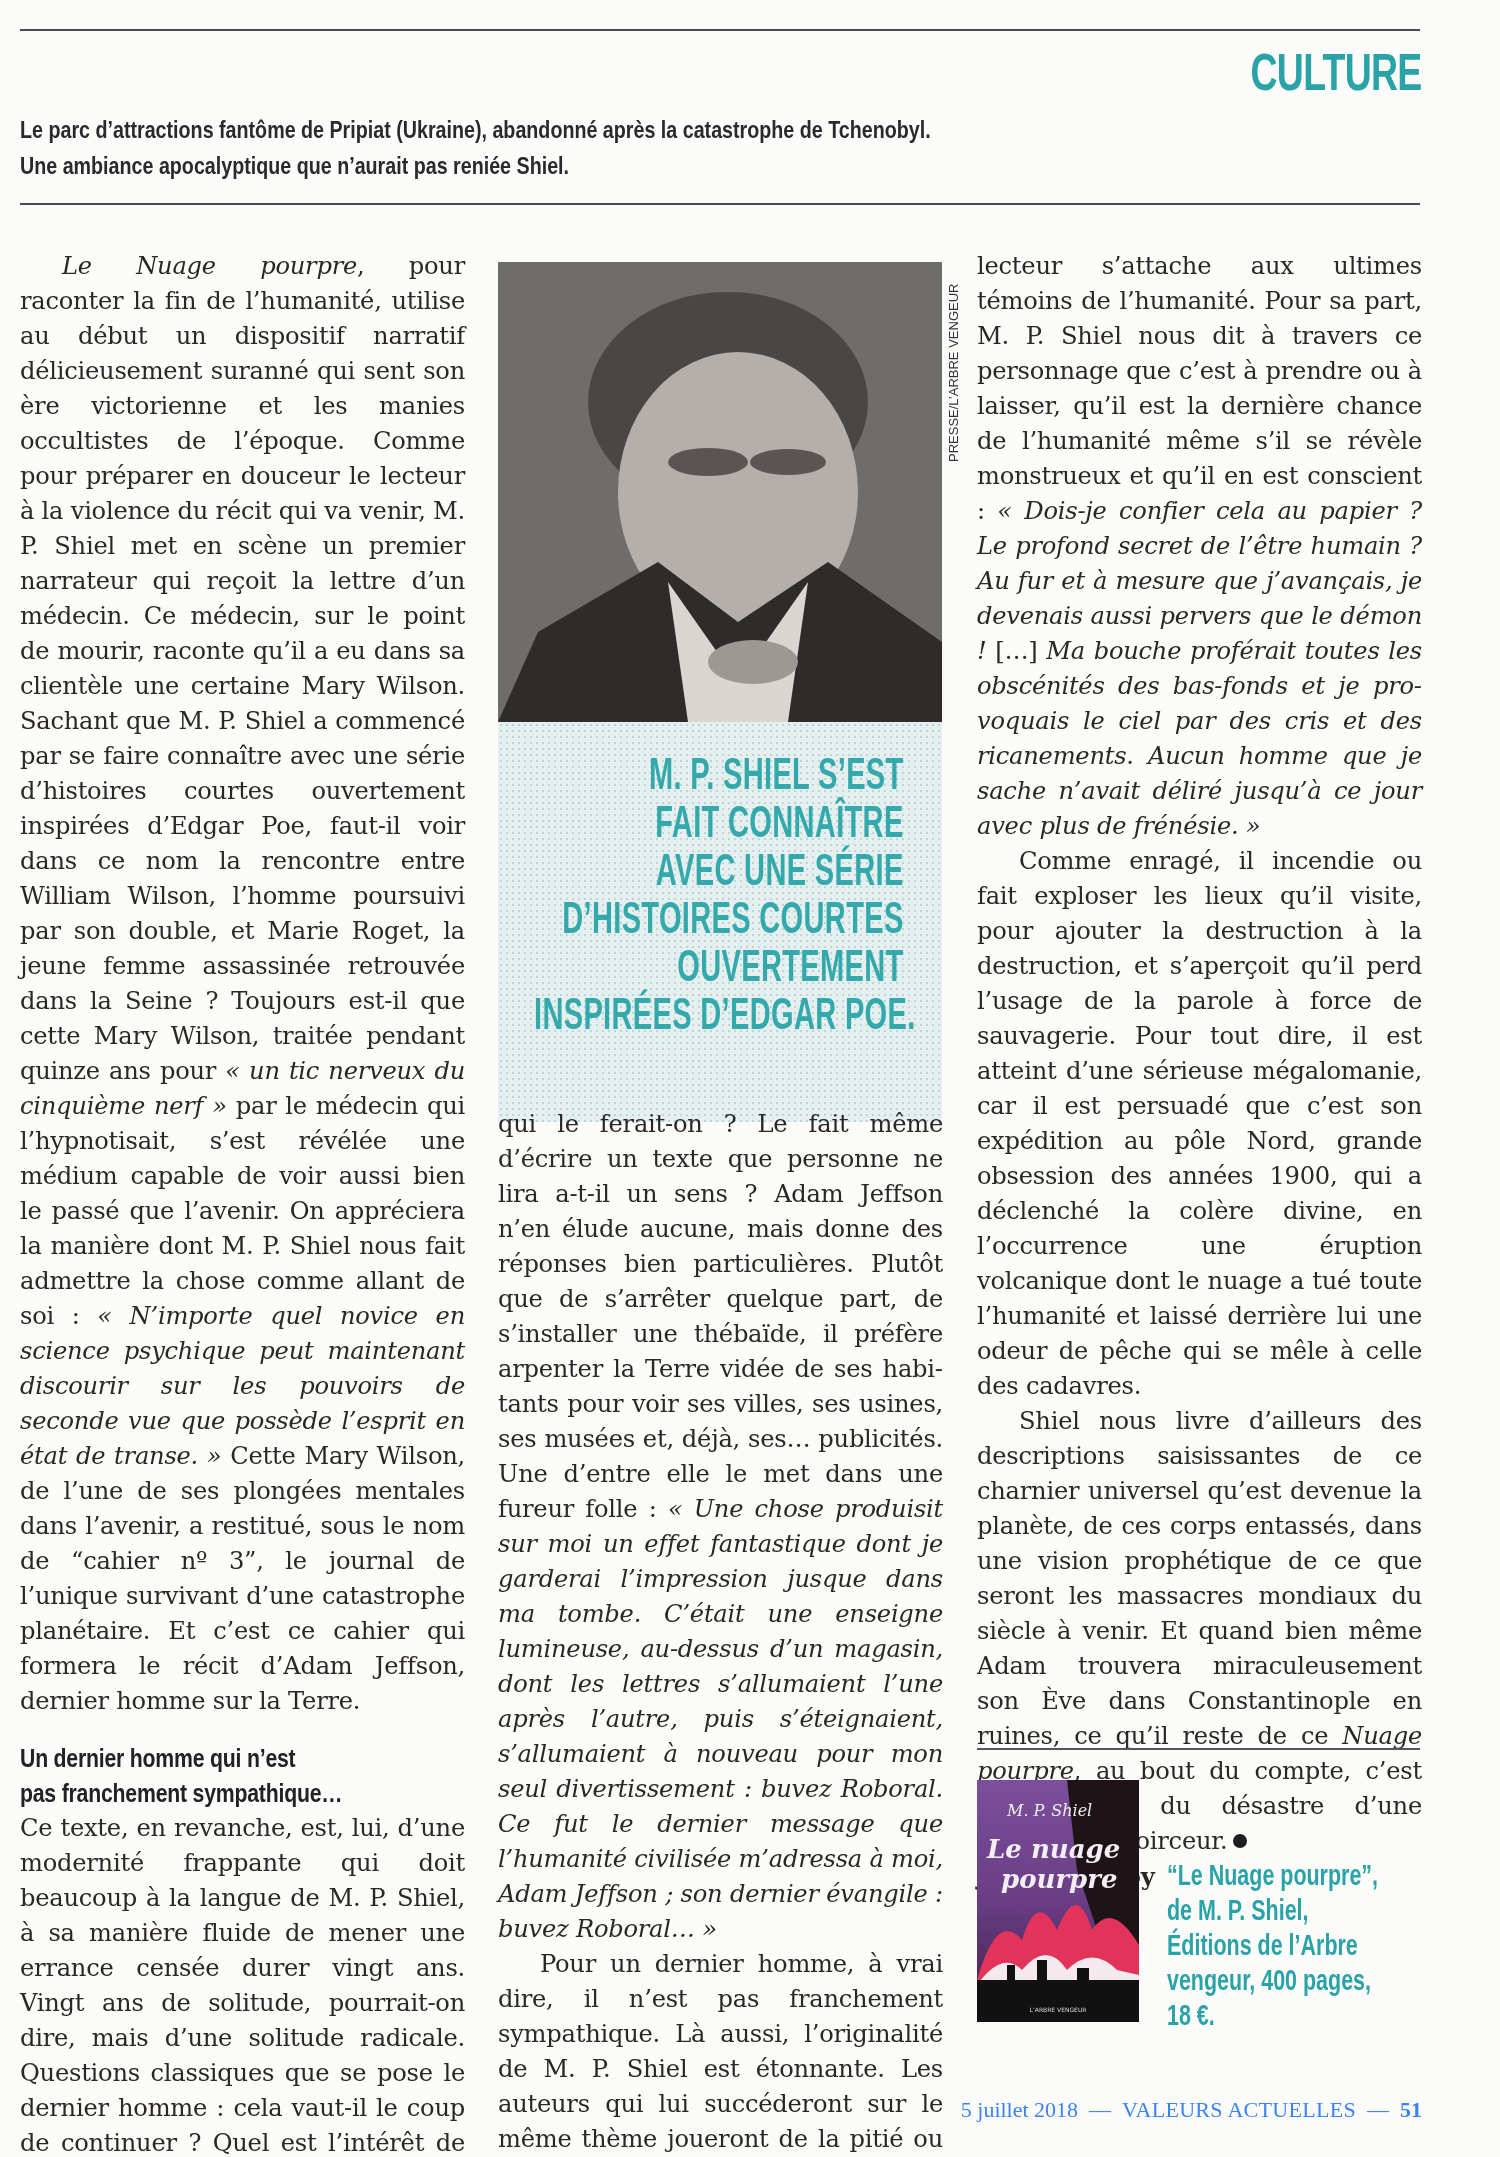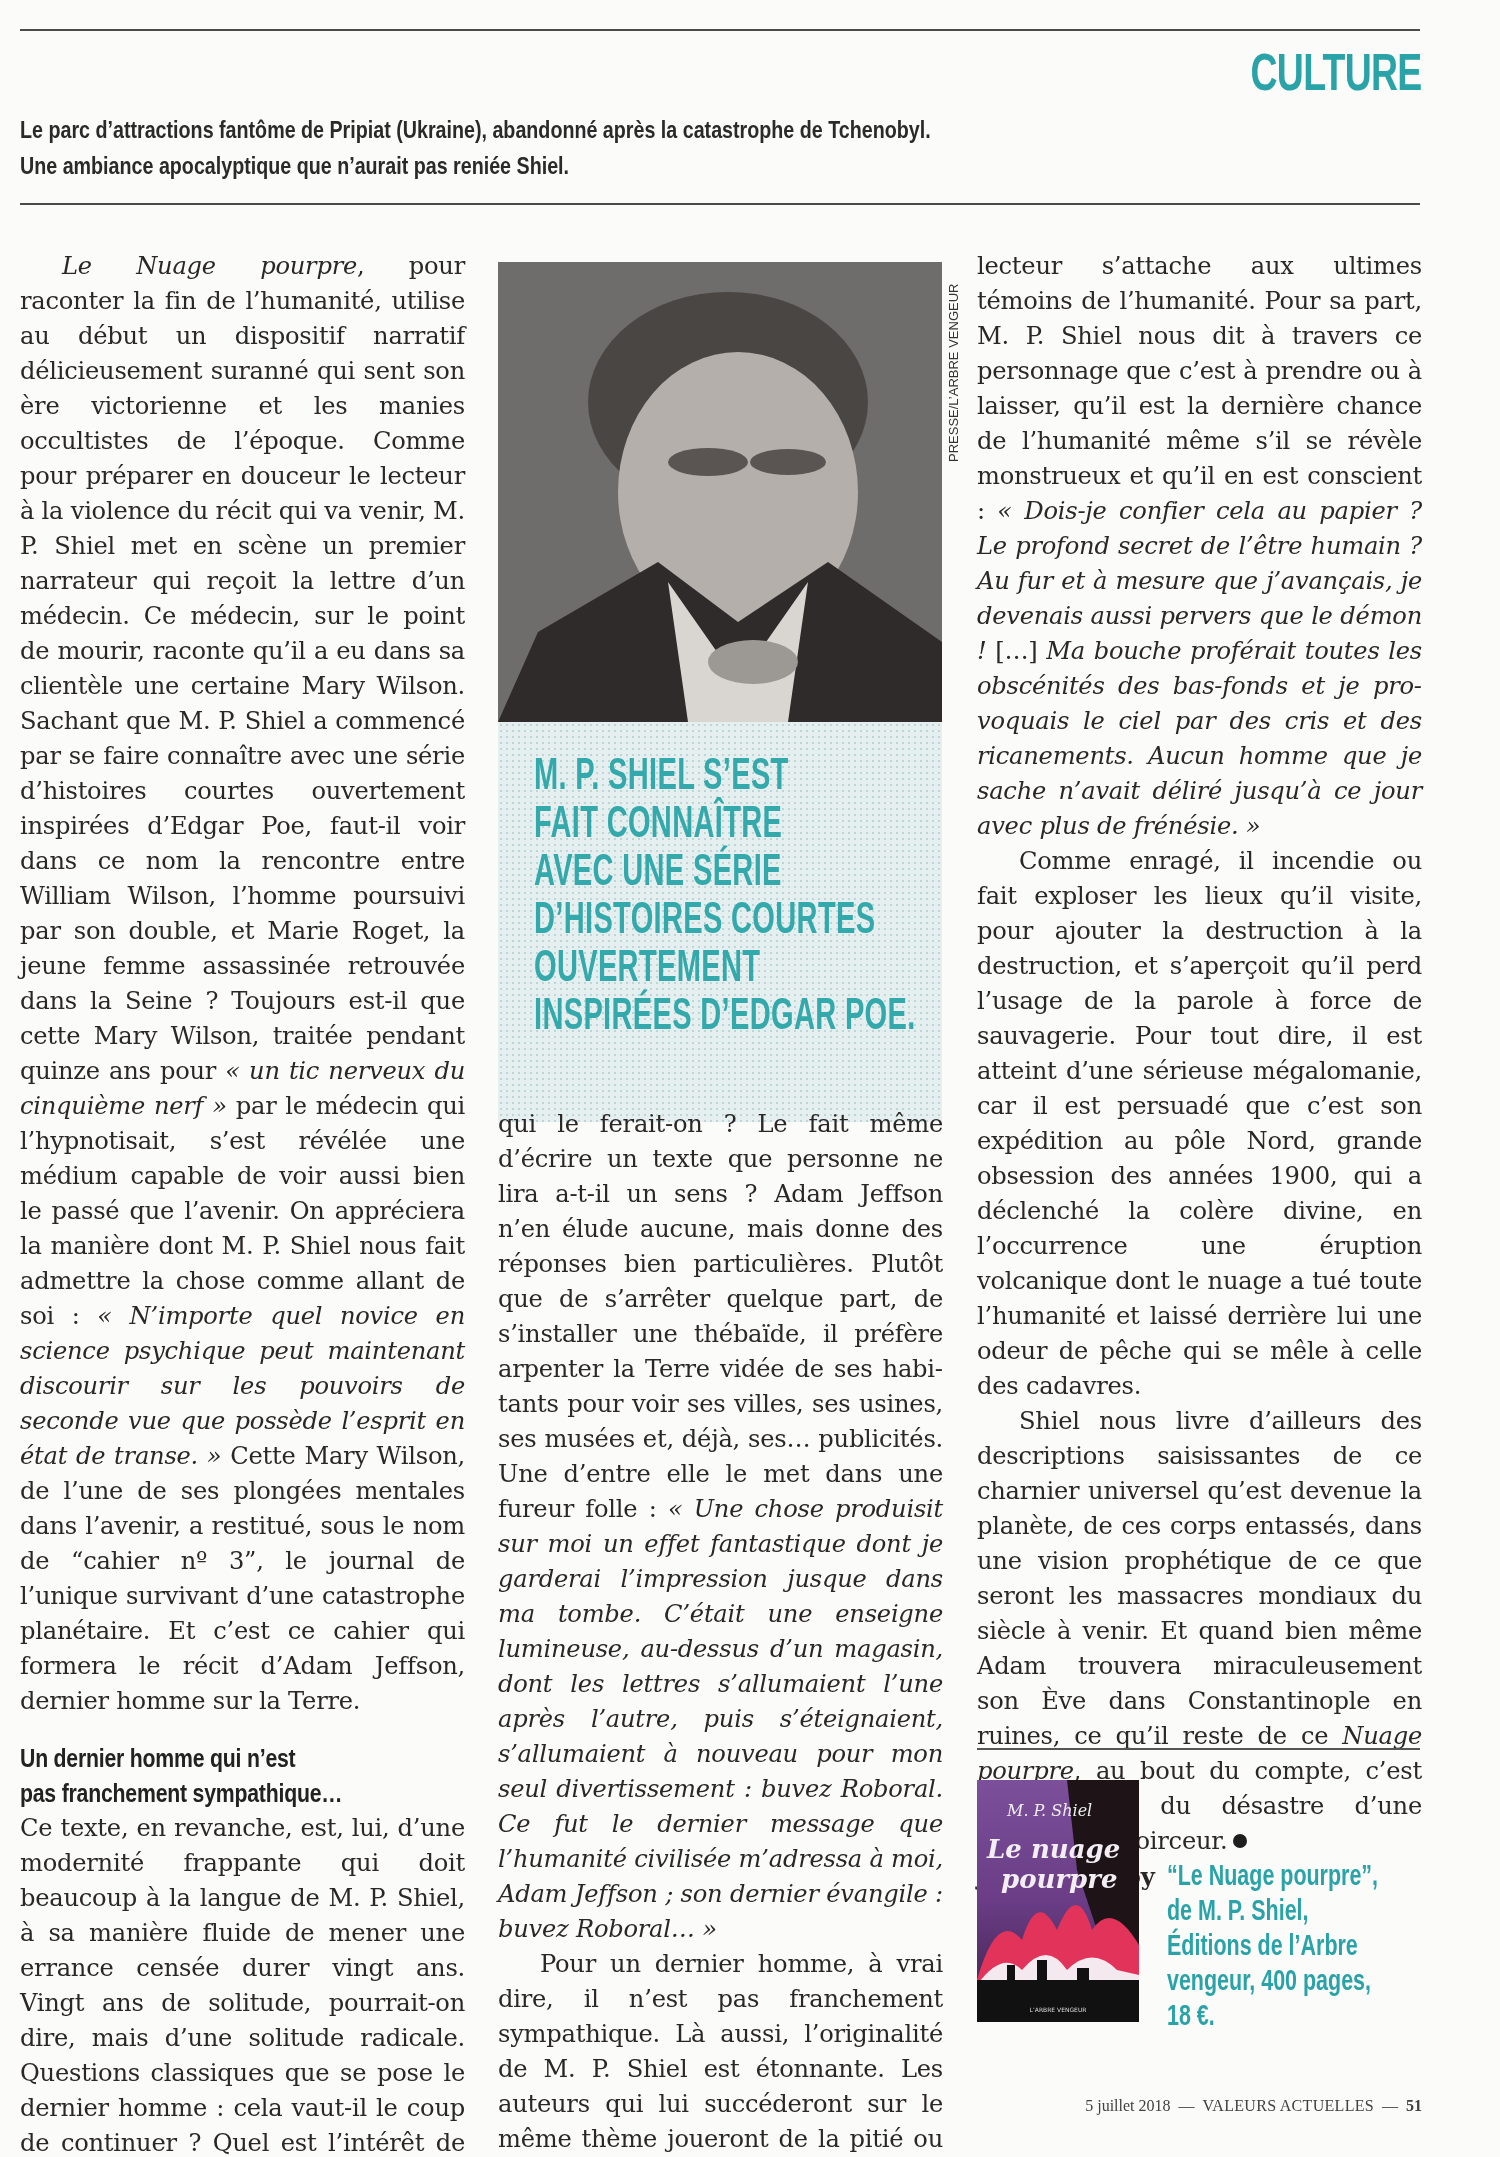--- a/index.html
+++ b/index.html
@@ -46,20 +46,21 @@
     position: absolute; left: 946px; top: 262px; width: 16px; height: 200px;
     font-family: "Liberation Sans", sans-serif; font-size: 13px; color: #333;
     writing-mode: vertical-rl; transform: rotate(180deg); white-space: nowrap;
     text-align: left;
   }
   .pullquote {
     position: absolute; left: 498px; top: 722px; width: 444px; height: 400px;
     background-color: #e6efef;
     background-image: radial-gradient(#bcd6d6 1.2px, transparent 1.4px);
     background-size: 6px 6px;
+    text-align: right;
   }
   .pullquote-text {
     position: absolute; left: 36px; top: 28px; width: 560px;
     font-family: "Liberation Sans", sans-serif; font-weight: 700;
     font-size: 44px; line-height: 48px; color: #33a9ab;
     transform: scaleX(0.66); transform-origin: left top;
     text-transform: uppercase; letter-spacing: 0.5px;
   }
   .pullquote-text div { white-space: nowrap; }
   .byline { font-weight: 700; margin-top: 0; }
@@ -72,21 +73,21 @@
   .book-cover svg { width: 100%; height: 100%; display: block; }
   .book-info {
     position: absolute; left: 1167px; top: 1858px; width: 320px;
     font-family: "Liberation Sans", sans-serif; font-weight: 700;
     font-size: 29px; line-height: 35px; color: #2aa3a8;
     transform: scaleX(0.74); transform-origin: left top;
   }
   .book-info div { white-space: nowrap; }
   .footer {
     position: absolute; right: 78px; top: 2097px;
-    font-family: "Liberation Serif", serif; font-size: 16px; color: #404040;
+    font-family: "Liberation Serif", serif; font-size: 22px; color: #3b82f6;
     white-space: nowrap;
   }
   .footer .pub { font-weight: 400; letter-spacing: 0.3px; }
   .footer .pg { font-weight: 700; }
 </style>
 </head>
 <body>
 
 <div class="rule" style="left:20px; top:29px; width:1400px;"></div>
 <div class="section-label">CULTURE</div>

